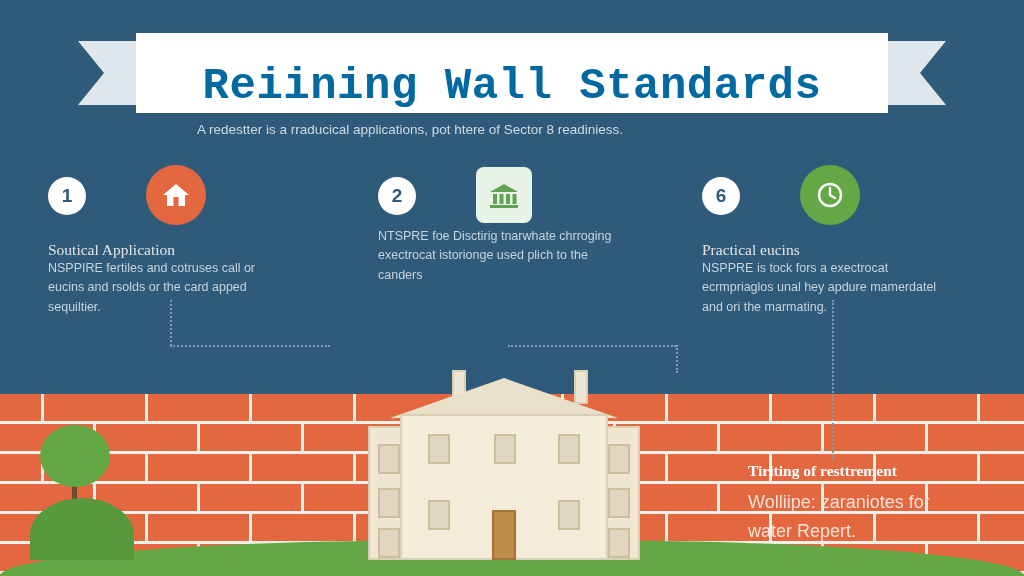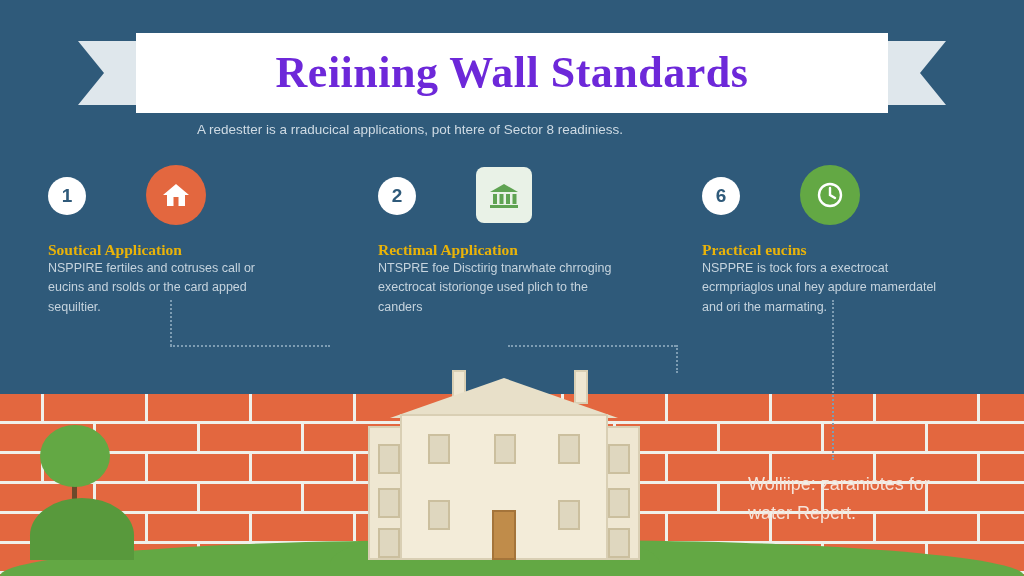--- a/index.html
+++ b/index.html
@@ -95,28 +95,29 @@
   }
   .banner {
     position: absolute;
     left: 58px;
     top: 0;
     width: 752px;
     height: 80px;
     background: #ffffff;
   }
   .banner-title {
-    font-family: Liberation Serif, serif;
+    font-family: Liberation Mono, monospace;
     font-weight: bold;
     font-size: 44px;
-    color: #6d28d9;
+    color: #0369a1;
     text-align: center;
     line-height: 80px;
     letter-spacing: 0.5px;
     white-space: nowrap;
+    margin-top: 13px;
   }
   
   .subtitle {
     position: absolute;
     left: 0;
     top: 122px;
     width: 820px;
     text-align: center;
     font-size: 13.5px;
     color: #cfdbe4;
@@ -167,23 +168,23 @@
     height: 56px;
     border-radius: 8px;
     background: #e9f2e7;
     display: flex;
     align-items: center;
     justify-content: center;
   }
   .col-title {
     margin-top: 14px;
     font-family: "Liberation Serif", serif;
-    font-weight: bold;
+    font-weight: normal;
     font-size: 15.5px;
-    color: #eab308;
+    color: #e5e5e5;
   }
   .col-body {
     font-size: 12.5px;
     line-height: 1.55;
     color: #c6d4de;
     width: 245px;
   }
   
   .dots-h {
     position: absolute;
@@ -464,35 +465,35 @@
         <svg width="32" height="28" viewBox="0 0 32 28" aria-hidden="true">
           <path d="M16 3 L30 11 L2 11 Z" fill="#5fa352"></path>
           <rect x="5" y="13" width="4" height="10" fill="#5fa352"></rect>
           <rect x="11.5" y="13" width="4" height="10" fill="#5fa352"></rect>
           <rect x="18" y="13" width="4" height="10" fill="#5fa352"></rect>
           <rect x="24.5" y="13" width="4" height="10" fill="#5fa352"></rect>
           <rect x="2" y="24" width="28" height="3" fill="#5fa352"></rect>
         </svg>
       </div>
     </div>
-    <div class="col-title">Rectimal Application</div>
     <div class="col-body">NTSPRE foe Disctirig tnarwhate chrroging exectrocat istorionge used plich to the canders</div>
   </div>
 
   <div class="col c3">
     <div class="col-head">
       <div class="num-badge">6</div>
       <div class="icon-circle" style="background:#63a844;">
         <svg width="32" height="32" viewBox="0 0 32 32" aria-hidden="true">
           <circle cx="16" cy="16" r="11" fill="none" stroke="#ffffff" stroke-width="2.4"></circle>
           <path d="M16 9 L16 16 L21 19" fill="none" stroke="#ffffff" stroke-width="2.4" stroke-linecap="round"></path>
         </svg>
       </div>
     </div>
     <div class="col-title">Practical eucins</div>
     <div class="col-body">NSPPRE is tock fors a exectrocat ecrmpriaglos unal hey apdure mamerdatel and ori the marmating.</div>
   </div>
 
   <div class="wall-note">
+    <div class="wall-note-title">Tiriting of resttrement</div>
     <div class="wall-note-body">Wolliipe: zaraniotes for water Repert.</div>
   </div>
 
 </div>
 
 </body></html>

